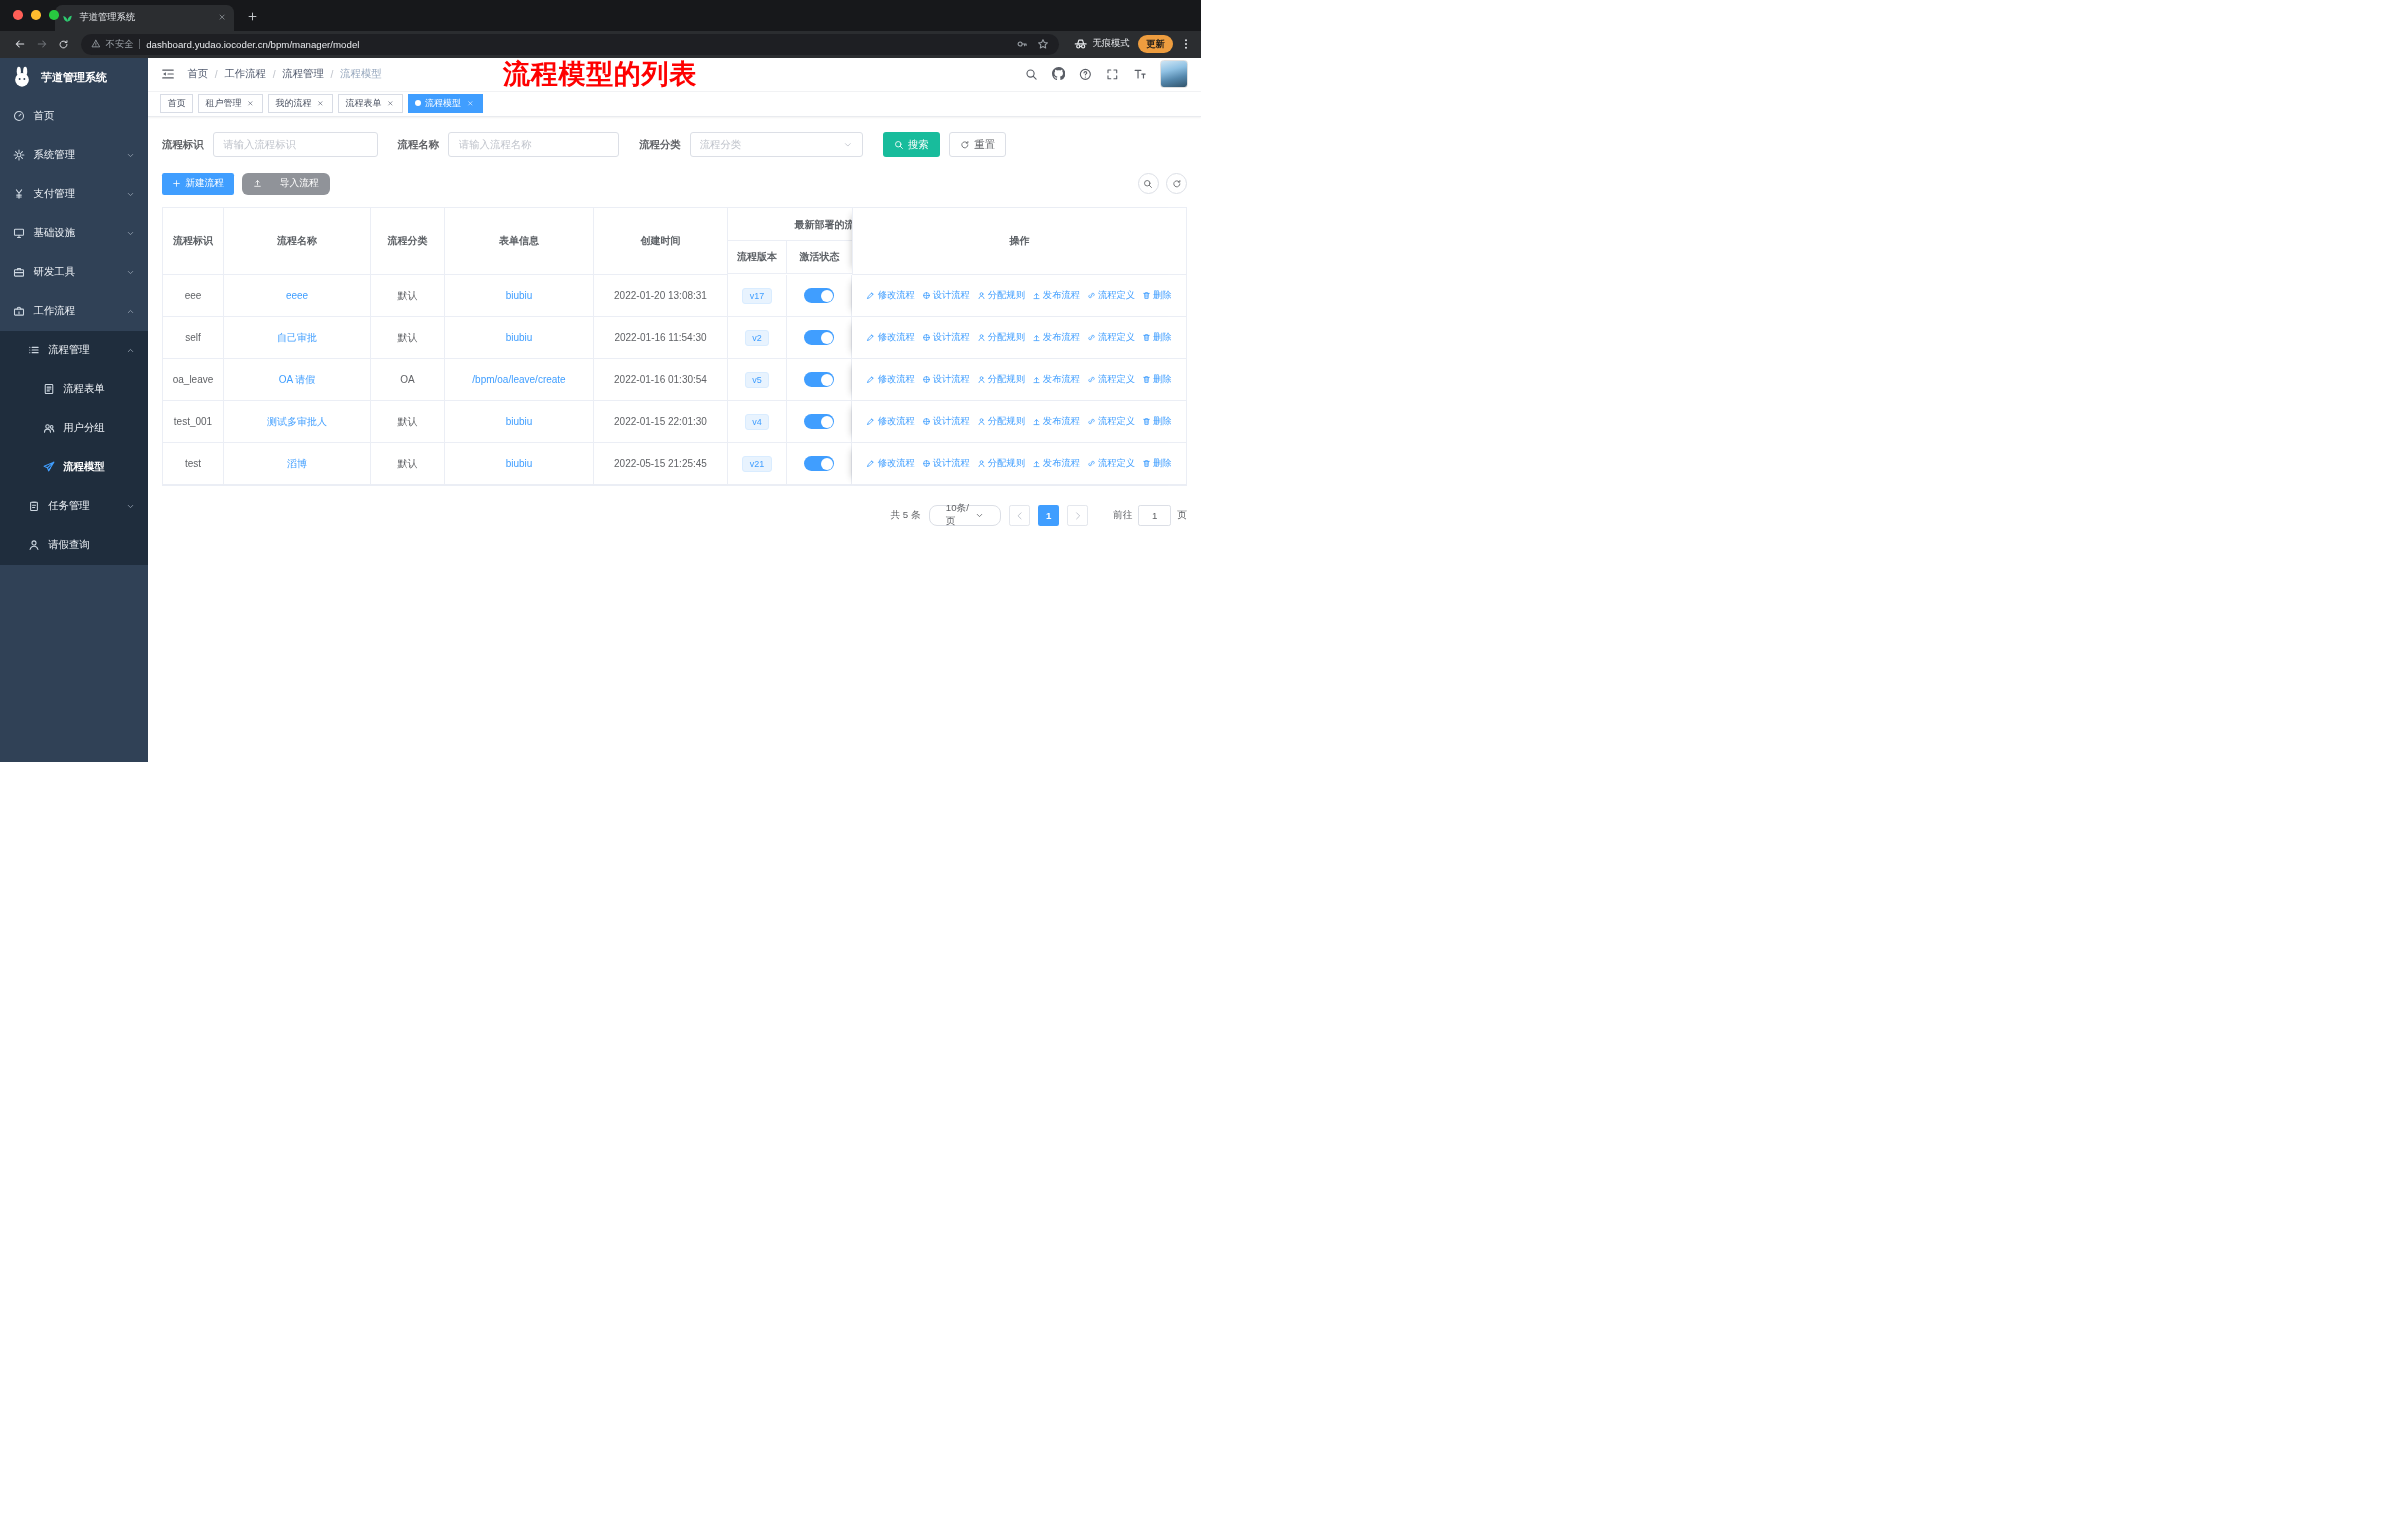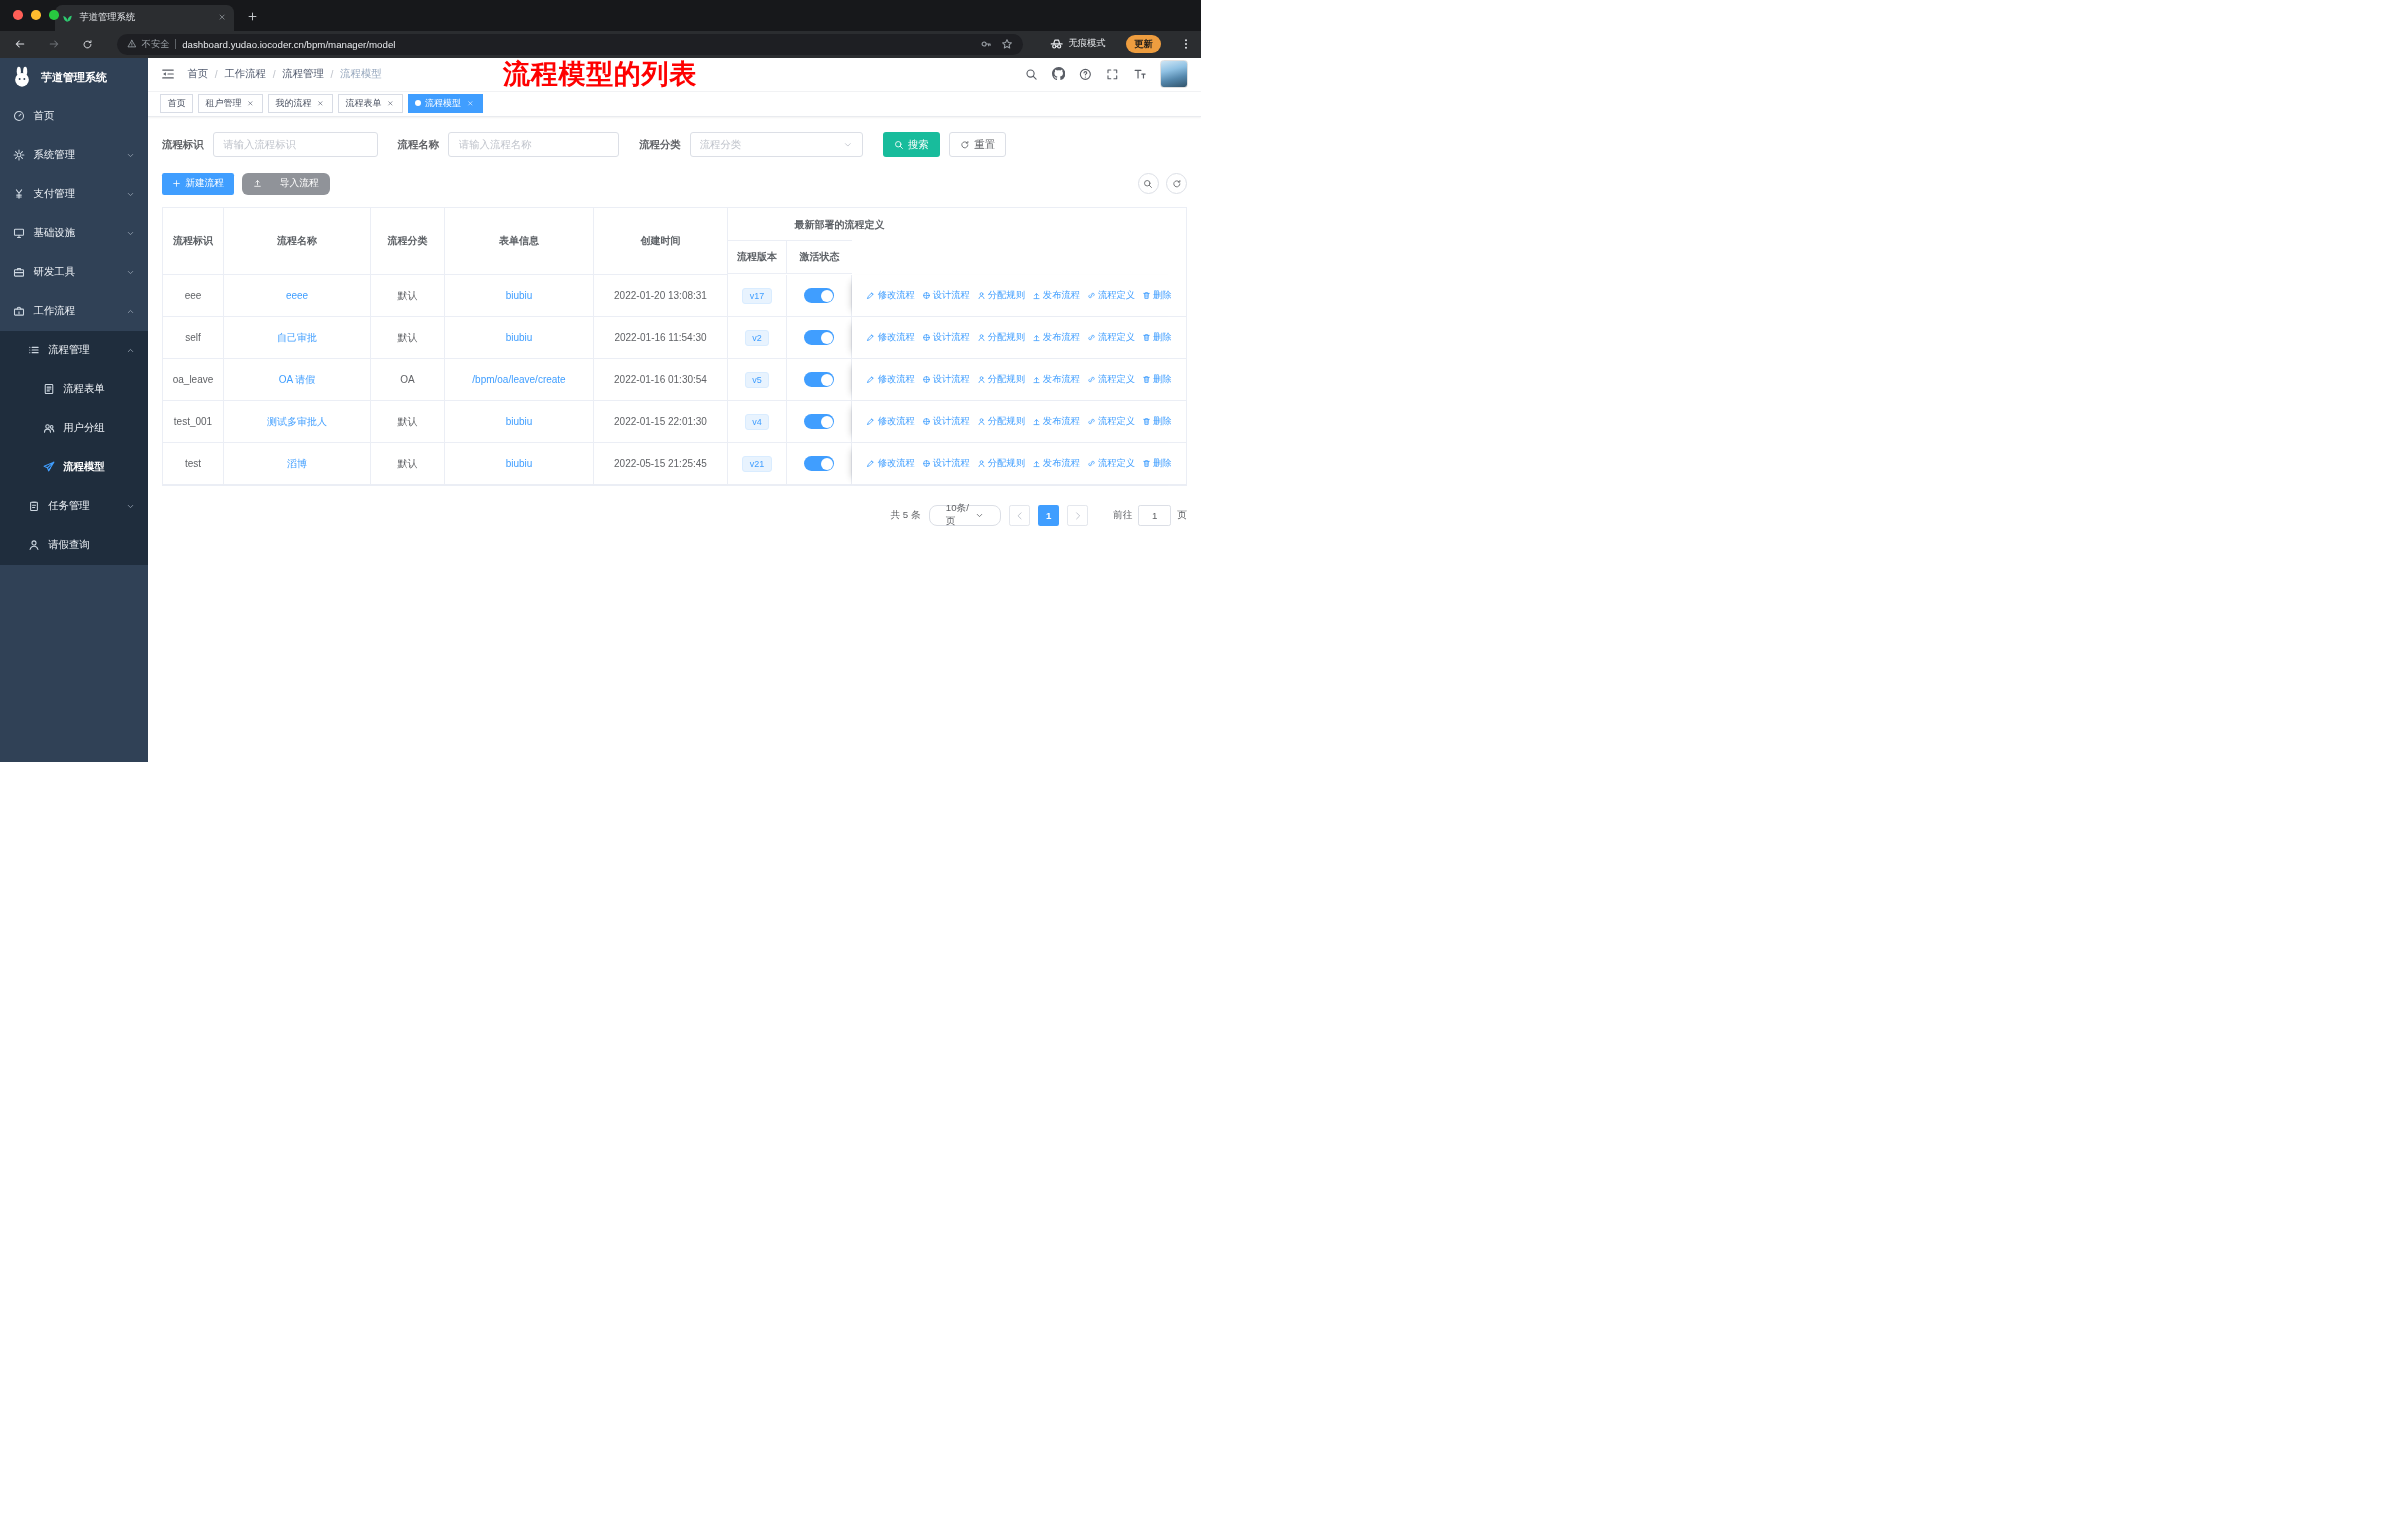--- a/index.html
+++ b/index.html
@@ -10,21 +10,21 @@
   
   .tabstrip { height:30.5px; background:#17181b; display:flex; align-items:flex-end; position:relative; flex:0 0 30.5px; }
   .traffic { position:absolute; left:13.4px; top:10.4px; display:flex; gap:8.2px; }
   .tl { width:9.7px; height:9.7px; border-radius:50%; cursor:pointer; }
   .tl.r { background:#ff5f57; } .tl.y { background:#febc2e; } .tl.g { background:#28c840; }
   .chrome-tab { margin-left:55px; width:179px; height:26px; background:#2b2d30; border-radius:7.4px 7.4px 0 0; display:flex; align-items:center; padding:0 7.4px; gap:6px; cursor:pointer; }
   .tab-title { color:#e8eaed; font-size:9.3px; flex:1; white-space:nowrap; overflow:hidden; }
   .tab-close { color:#9aa0a6; display:flex; }
   .newtab { margin-left:9px; margin-bottom:4.5px; width:19.4px; height:19.4px; border-radius:50%; display:flex; align-items:center; justify-content:center; color:#c7cace; cursor:pointer; }
 
-  .toolbar { height:27px; background:#2b2d30; display:flex; align-items:center; padding:0 9px; gap:13px; flex:0 0 27px; }
+  .toolbar { height:27px; background:#2b2d30; display:flex; align-items:center; padding:0 9px; gap:1px; flex:0 0 27px; }
   .nav-ic { width:21px; height:21px; border-radius:50%; display:flex; align-items:center; justify-content:center; color:#dfe1e5; cursor:pointer; }
   .nav-ic.dim { color:#6e7277; }
   .omnibox { flex:1; height:21px; background:#1e1f23; border-radius:10.4px; display:flex; align-items:center; padding:0 10.4px; gap:6px; margin:0 6px; cursor:text; }
   .sec { color:#9aa0a6; font-size:9.3px; display:flex; align-items:center; gap:4.5px; white-space:nowrap; }
   .omni-div { width:0.7px; height:10.4px; background:#5f6368; }
   .url { color:#e8eaed; font-size:9.7px; flex:1; white-space:nowrap; overflow:hidden; }
   .omni-right { display:flex; align-items:center; gap:9px; color:#9aa0a6; }
   .incog { display:flex; align-items:center; gap:5.2px; color:#e8eaed; font-size:9.3px; padding:0 7.4px; white-space:nowrap; }
   .update-pill { height:18px; border-radius:9px; background:#ee9d3f; color:#26211b; font-size:9.3px; font-weight:700; display:flex; align-items:center; padding:0 8.2px; gap:1.5px; cursor:pointer; white-space:nowrap; }
   .kebab { color:#e8eaed; margin-left:6px; display:flex; cursor:pointer; }
@@ -550,20 +550,21 @@
               <div class="t-cell th-tall" style="width:134px">创建时间</div>
               <div class="t-group">
         <div class="t-group-top">
           <span class="t-group-label">最新部署的流程定义</span>
         </div>
         <div class="t-group-bottom">
           <div class="t-cell th-sub" style="width:59px">流程版本</div>
           <div class="t-cell th-sub" style="width:65px;border-right:none">激活状态</div>
         </div>
       </div>
+              <div class="t-cell th-tall op-cell head">操作</div>
             </div>
             <div class="t-row t-body-row">
               <div class="t-cell" style="width:61px">eee</div>
               <div class="t-cell" style="width:147px">
                 <a class="lnk">eeee</a>
               </div>
               <div class="t-cell" style="width:74px">默认</div>
               <div class="t-cell" style="width:149px">
                 <a class="lnk">biubiu</a>
               </div>

